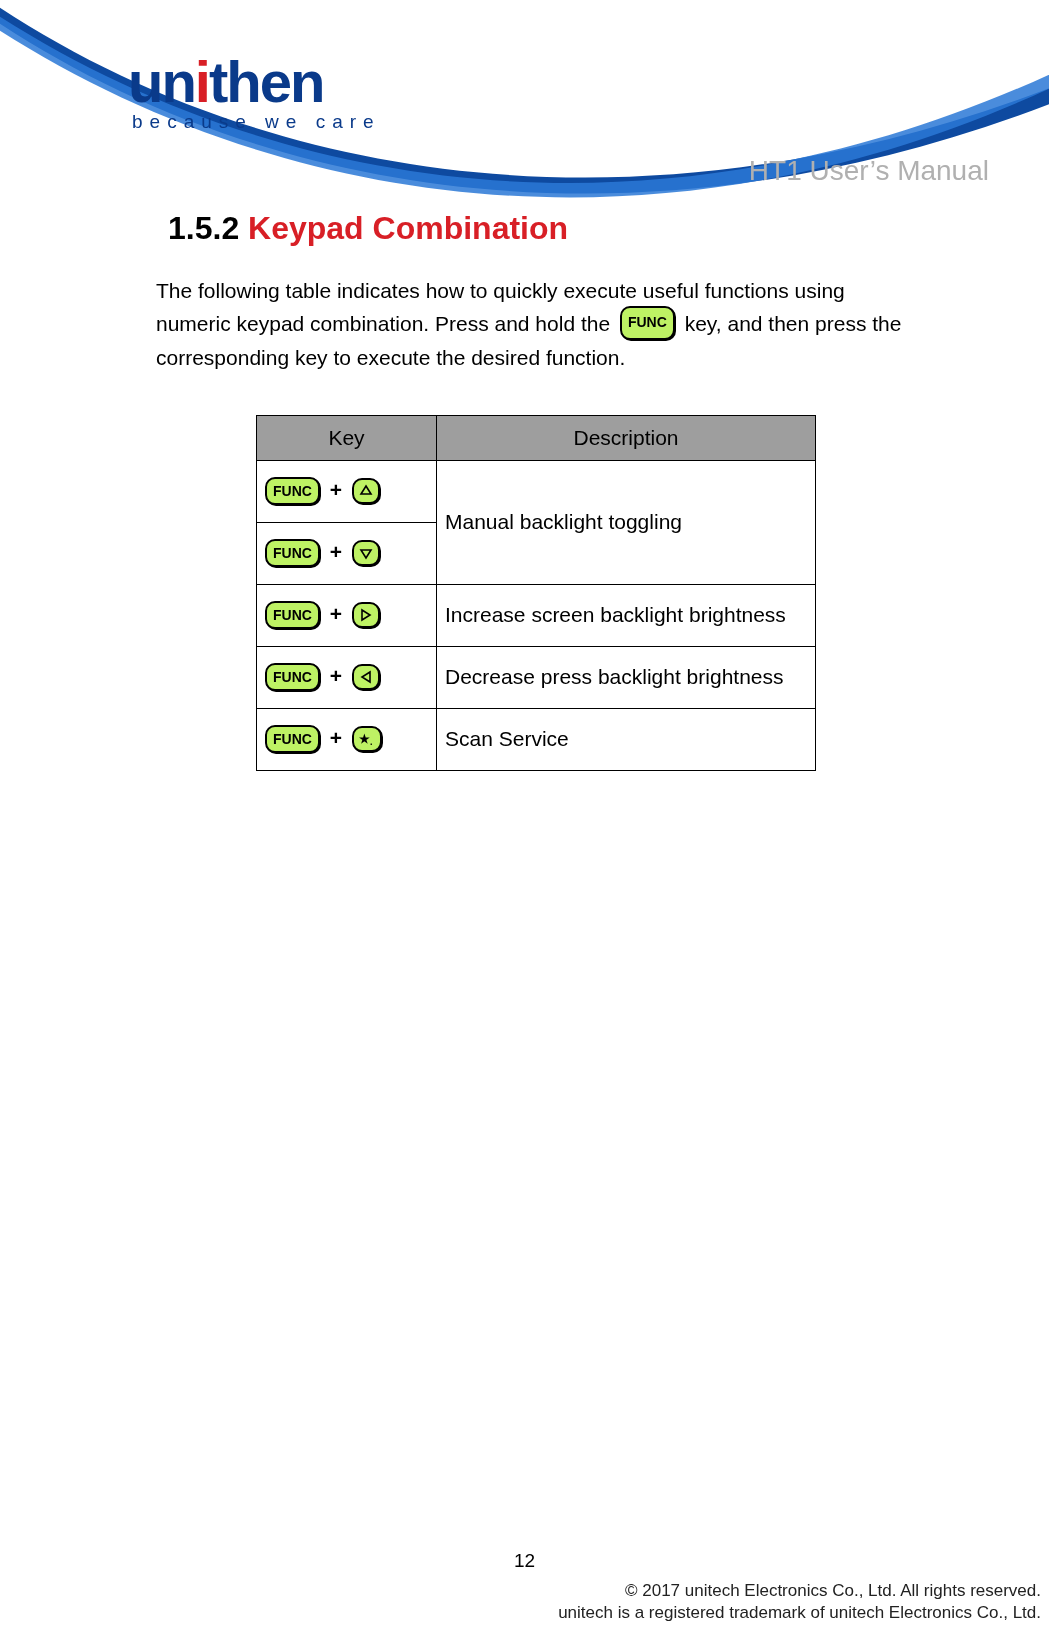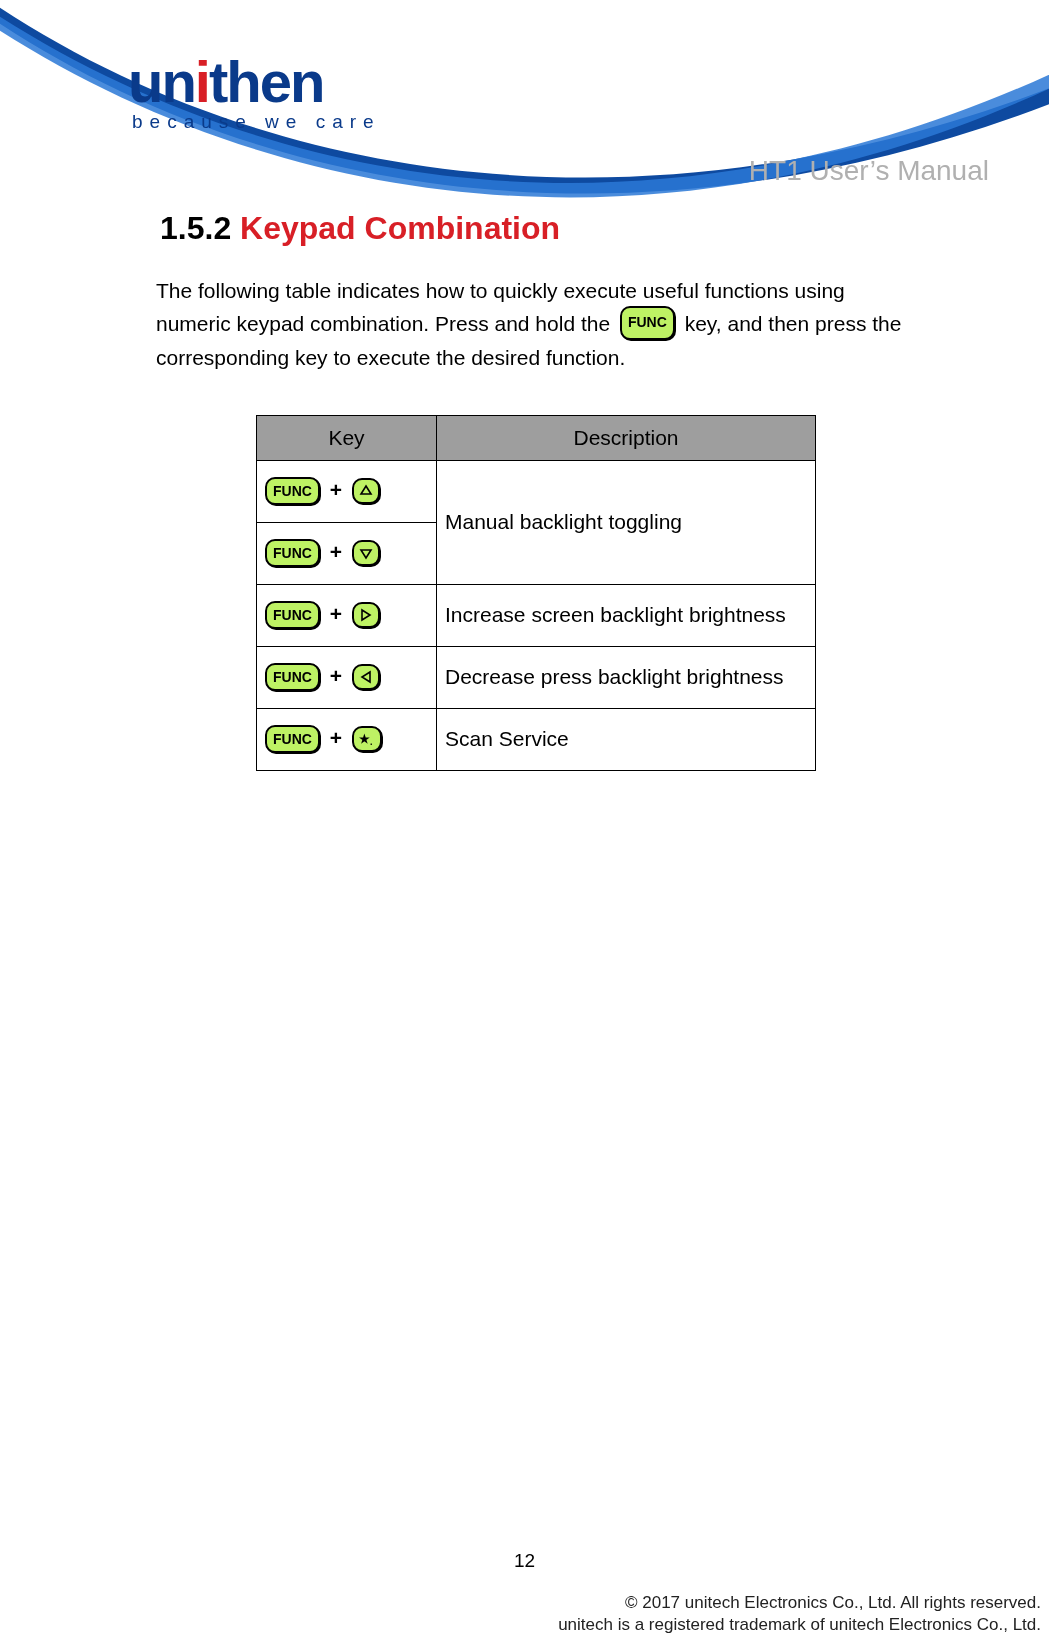--- a/index.html
+++ b/index.html
@@ -48,21 +48,21 @@
     font-size: 28px;
   }
   .content {
     position: absolute;
     top: 210px; left: 156px;
     width: 760px;
   }
   .section-heading {
     font-size: 32px;
     font-weight: 700;
-    margin: 0 0 28px 4px;
+    margin: 0 0 28px 12px;
   }
   .section-heading .num { color: #000; }
   .section-heading .ttl { color: #d81f26; }
   .intro {
     font-size: 21px;
     line-height: 1.55;
     margin: 0 0 40px 0;
   }
   .kfunc-inline { display:inline-block; vertical-align:middle; margin:0 4px; transform: translateY(-2px); }
   table.comb {
@@ -91,21 +91,21 @@
   .keycell .plus { font-weight:700; margin:0 4px; }
   .page-num {
     position: absolute;
     bottom: 78px; left: 0; width: 1049px;
     text-align: center;
     font-size: 19px;
     margin-top: 18px;
   }
   .footer {
     position: absolute;
-    bottom: 14px; right: 8px;
+    bottom: 26px; right: 8px;
     text-align: right;
     font-size: 17px;
     color: #222;
     line-height: 1.3;
   }
   .key {
     display: inline-block;
     border: 2px solid #000;
     border-radius: 10px;
     padding: 4px 6px;

